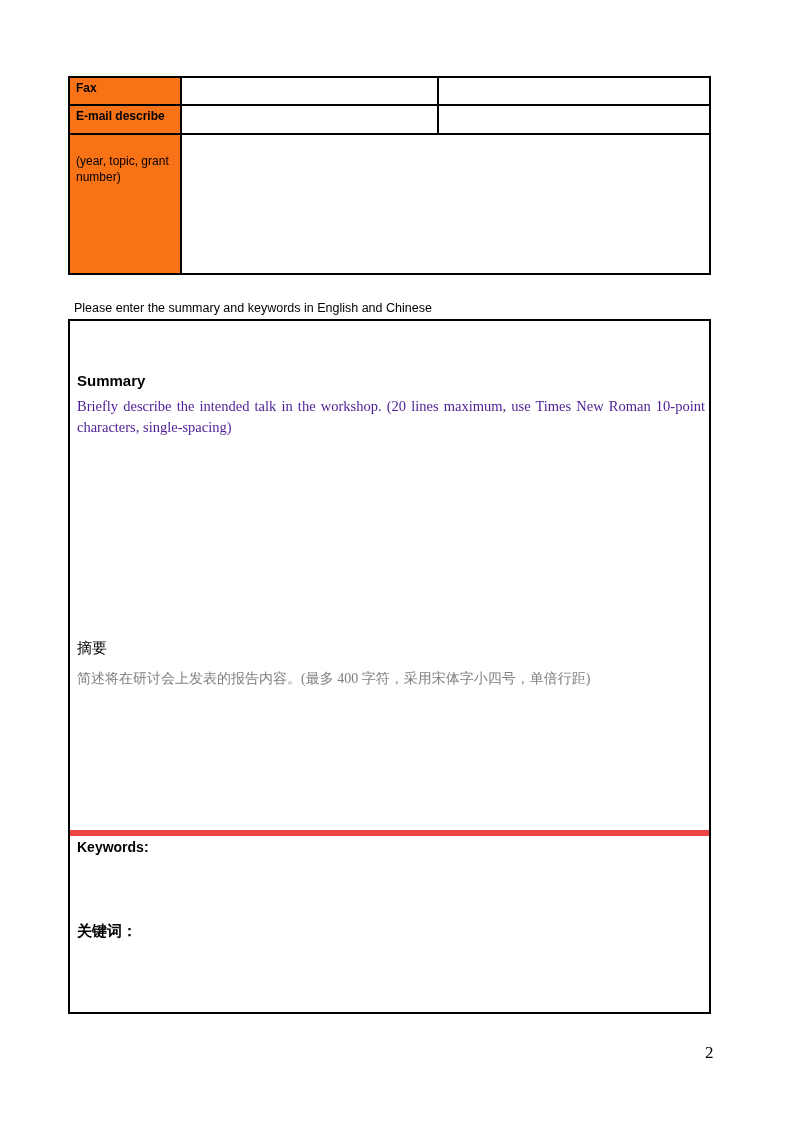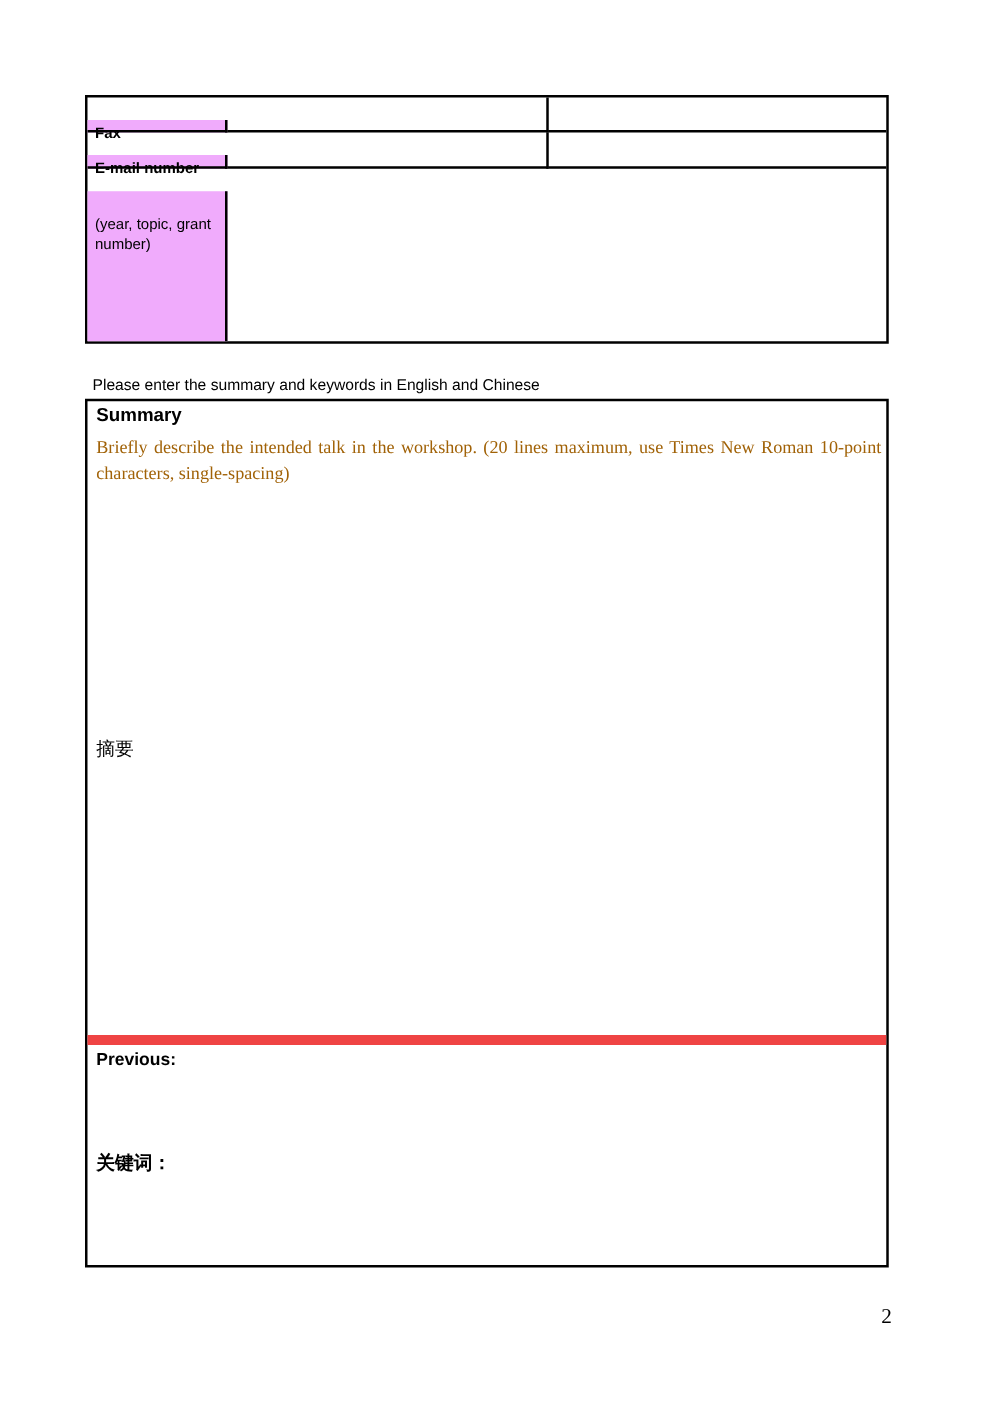--- a/index.html
+++ b/index.html
@@ -24,26 +24,25 @@
     width: 643px;
     border: 2px solid #000;
     display: grid;
     grid-template-columns: 112px 257px 1fr;
     grid-template-rows: 28px 29px 138px;
   }
   .cell {
     position: relative;
   }
   .label-cell {
-    background: #f0abfc;
+    background: #f97316;
     border-right: 2px solid #000;
     padding: 2px 4px 2px 6px;
     font-size: 12px;
     line-height: 16px;
-    margin-top: 18px;
   }
   .label-cell.bold { font-weight: bold; }
   .row-border { border-bottom: 2px solid #000; }
   .mid-cell { border-right: 2px solid #000; }
   .funding-note { margin-top: 16px; }
   .merged-cell { grid-column: 2 / 4; }
 
   
   .instruction {
     position: absolute;
@@ -59,42 +58,43 @@
     left: 68px;
     top: 319px;
     width: 643px;
     height: 695px;
     border: 2px solid #000;
     display: grid;
     grid-template-rows: 515px 1fr;
   }
   .summary-cell {
     position: relative;
-    border-bottom: 8px solid #ef4444;
+    border-bottom: 6px solid #ef4444;
+    margin-top: 48px;
   }
   .keywords-cell {
     position: relative;
   }
   .section-title-en {
     position: absolute;
     left: 7px;
     top: 2px;
     font-size: 15px;
     font-weight: bold;
     line-height: 19px;
   }
   .hint-en {
     position: absolute;
     left: 7px;
     top: 27px;
     width: 628px;
     font-family: "Liberation Serif", serif;
     font-size: 14.5px;
     line-height: 21px;
-    color: #a16207;
+    color: #4c1d95;
     text-align: justify;
   }
   .section-title-zh {
     position: absolute;
     left: 7px;
     top: 269px;
     font-size: 15px;
     font-weight: normal;
     line-height: 19px;
   }
@@ -140,42 +140,43 @@
 <body>
 
 <div class="page">
 
   <div class="contact-table">
 
     <div class="cell label-cell bold row-border">Fax</div>
     <div class="cell mid-cell row-border"></div>
     <div class="cell row-border"></div>
 
-    <div class="cell label-cell bold row-border">E-mail number</div>
+    <div class="cell label-cell bold row-border">E-mail describe</div>
     <div class="cell mid-cell row-border"></div>
     <div class="cell row-border"></div>
 
     <div class="cell label-cell">
       <div class="funding-note">(year, topic, grant number)</div>
     </div>
     <div class="cell merged-cell"></div>
   </div>
 
   <div class="instruction">Please enter the summary and keywords in English and Chinese</div>
 
   <div class="summary-table">
 
     <div class="summary-cell">
       <div class="section-title-en">Summary</div>
       <div class="hint-en">Briefly describe the intended talk in the workshop. (20 lines maximum, use Times New Roman 10-point characters, single-spacing)</div>
       <div class="section-title-zh">摘要</div>
+      <div class="hint-zh">简述将在研讨会上发表的报告内容。(最多 400 字符，采用宋体字小四号，单倍行距)</div>
     </div>
 
     <div class="keywords-cell">
-      <div class="keywords-label-en">Previous:</div>
+      <div class="keywords-label-en">Keywords:</div>
       <div class="keywords-label-zh">关键词：</div>
     </div>
 
   </div>
 
   <div class="page-number">2</div>
 
 </div>
 
 </body></html>

